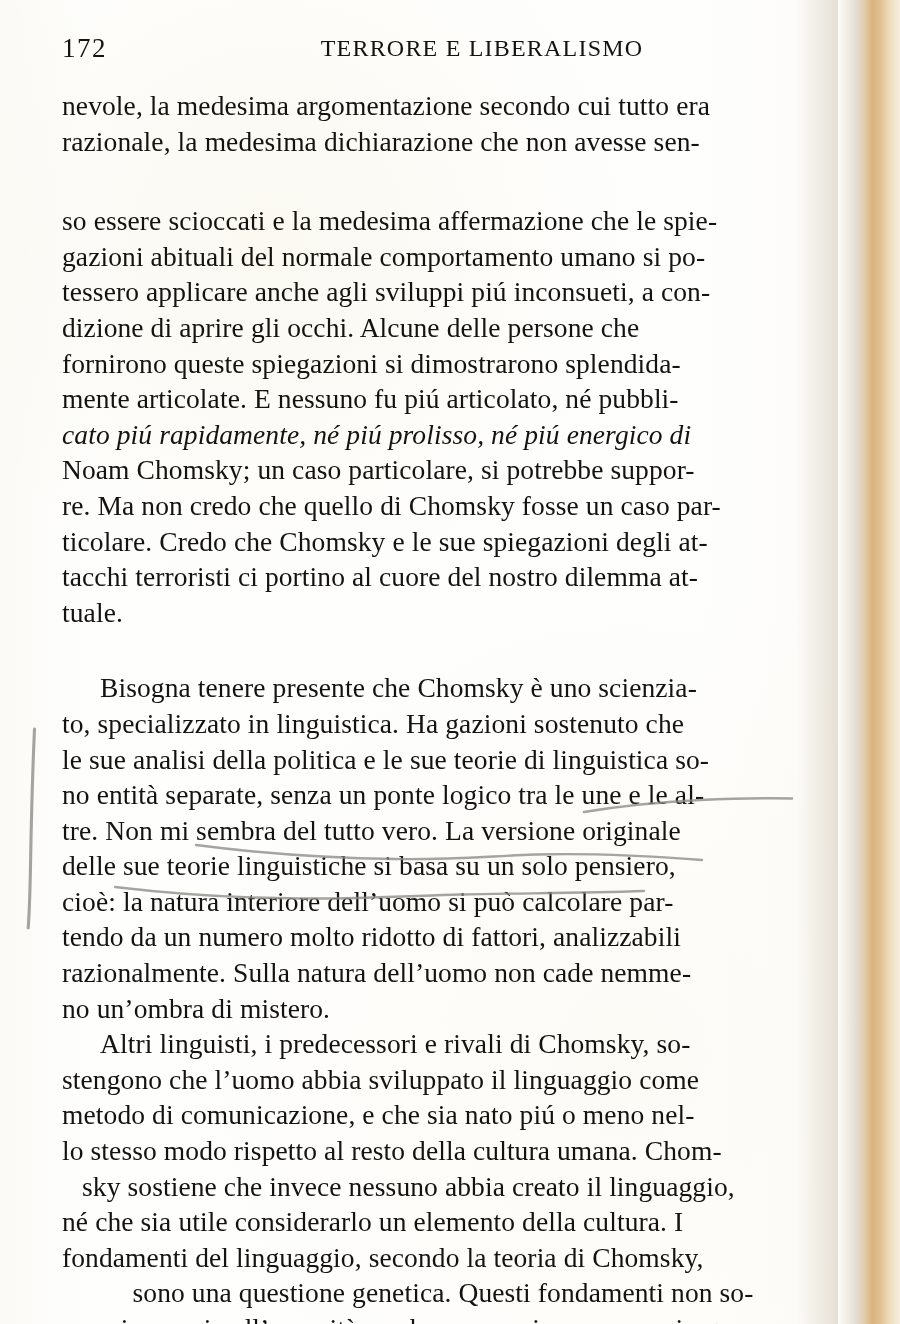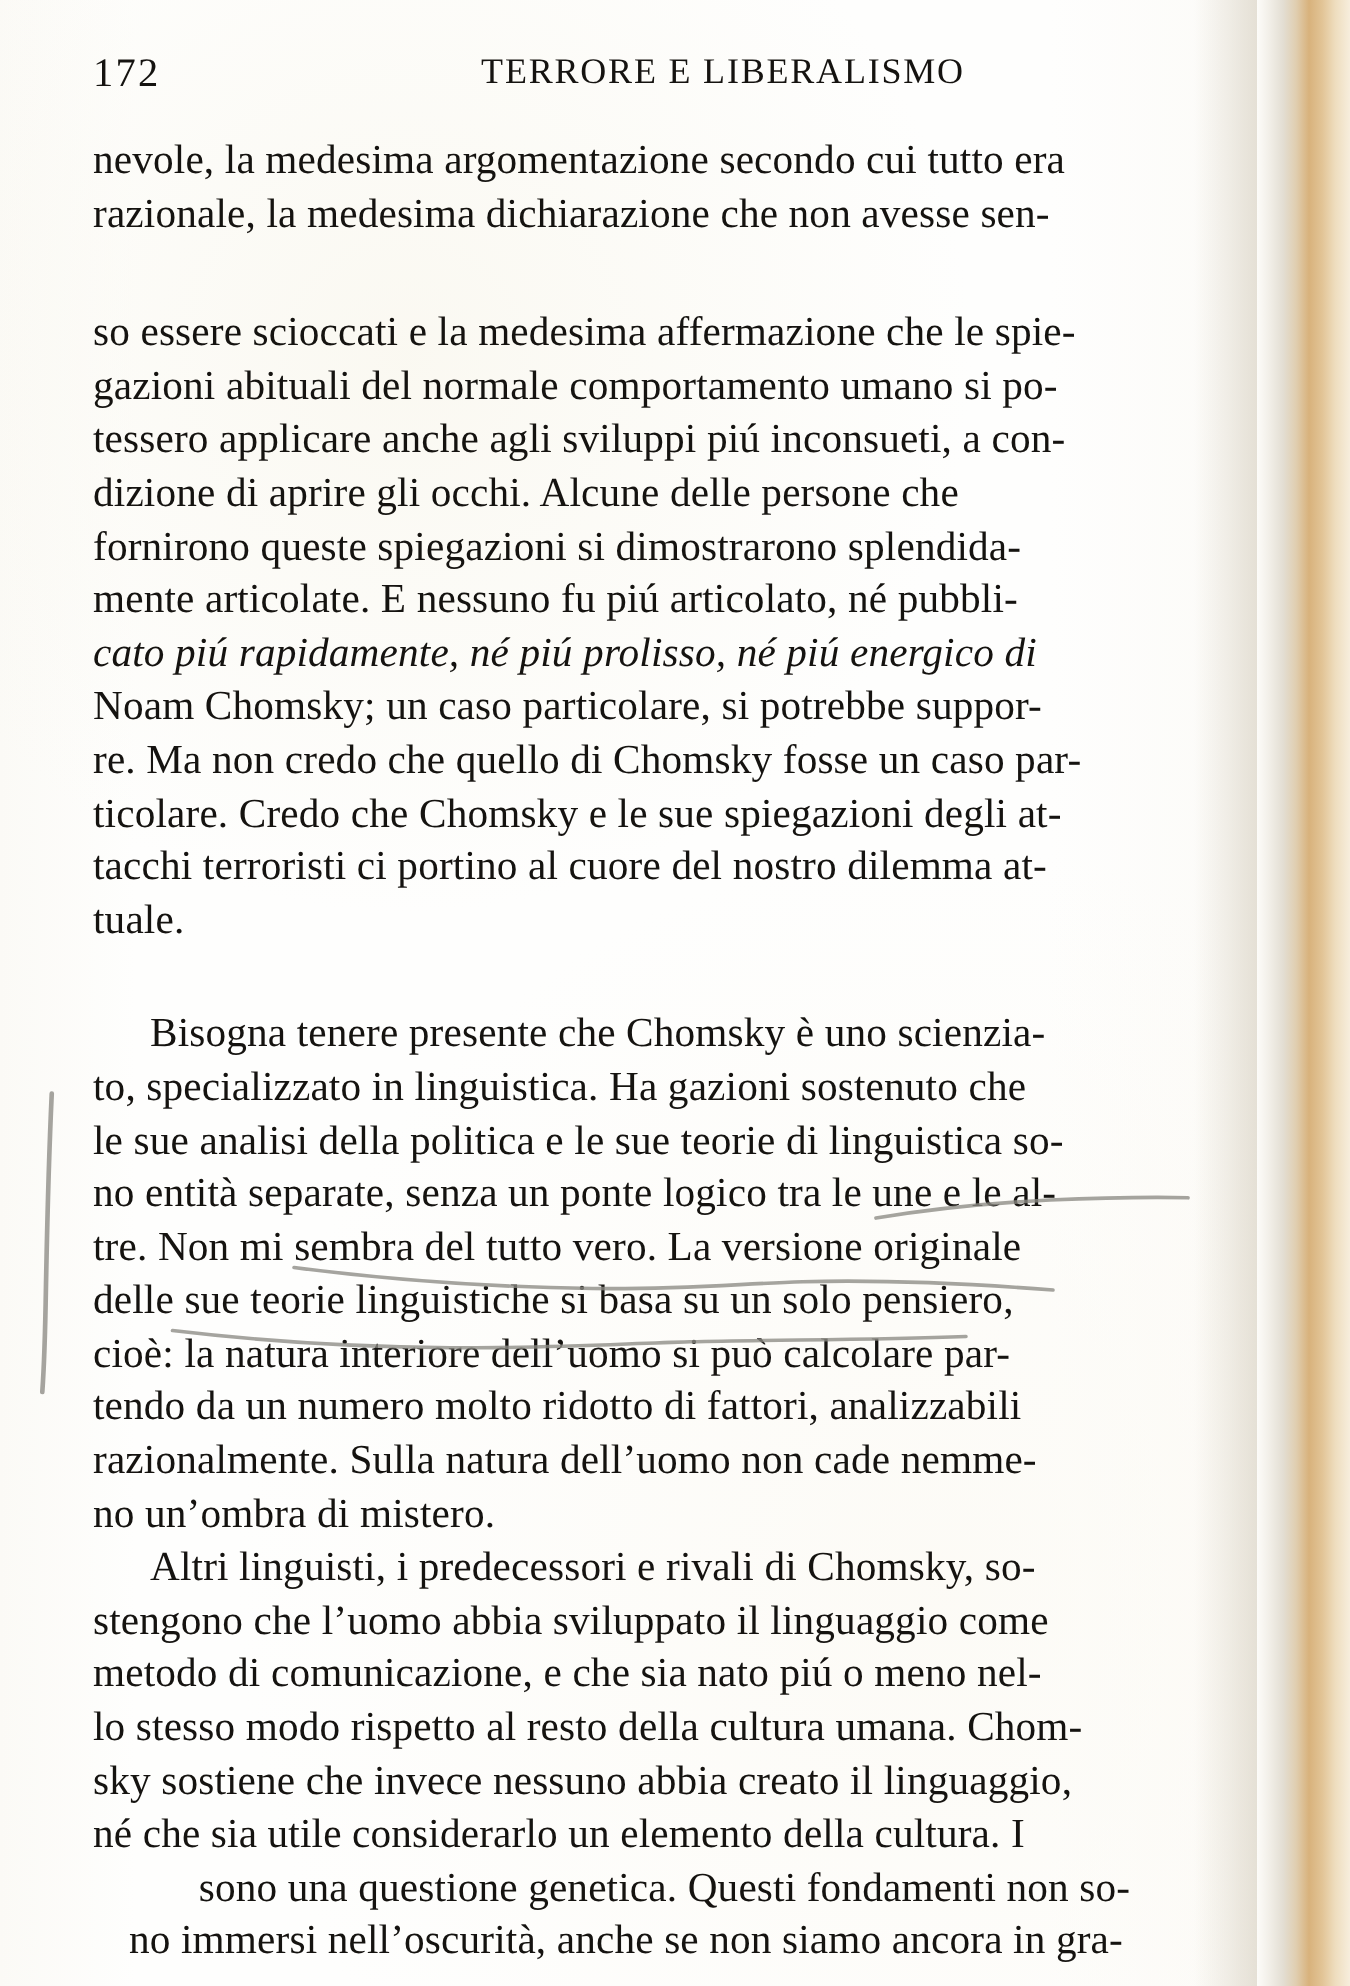--- a/index.html
+++ b/index.html
@@ -153,22 +153,23 @@
     <div class="textline" style="letter-spacing: 0.1px;">tre. Non mi sembra del tutto vero. La versione originale</div>
     <div class="textline" style="letter-spacing: 0.1px;">delle sue teorie linguistiche si basa su un solo pensiero,</div>
     <div class="textline" style="letter-spacing: 0.1px;">cioè: la natura interiore dell’uomo si può calcolare par-</div>
     <div class="textline" style="letter-spacing: 0.1px;">tendo da un numero molto ridotto di fattori, analizzabili</div>
     <div class="textline" style="letter-spacing: 0.1px;">razionalmente. Sulla natura dell’uomo non cade nemme-</div>
     <div class="textline">no un’ombra di mistero.</div>
     <div class="textline indent" style="letter-spacing: 0.1px;">Altri linguisti, i predecessori e rivali di Chomsky, so-</div>
     <div class="textline" style="letter-spacing: 0.1px;">stengono che l’uomo abbia sviluppato il linguaggio come</div>
     <div class="textline" style="letter-spacing: 0.1px;">metodo di comunicazione, e che sia nato piú o meno nel-</div>
     <div class="textline" style="letter-spacing: 0.1px;">lo stesso modo rispetto al resto della cultura umana. Chom-</div>
-    <div class="textline" style="letter-spacing: 0.1px;">sky sostiene che invece nessuno abbia creato il linguaggio,</div>
+    <div class="textline" style="letter-spacing: 0.1px; margin-left: 20px;">sky sostiene che invece nessuno abbia creato il linguaggio,</div>
     <div class="textline" style="letter-spacing: 0.1px;">né che sia utile considerarlo un elemento della cultura. I</div>
+    <div class="textline" style="letter-spacing: 0.1px;">fondamenti del linguaggio, secondo la teoria di Chomsky,</div>
     <div class="textline" style="letter-spacing: 0.1px; text-align: center;">sono una questione genetica. Questi fondamenti non so-</div>
     <div class="textline" style="letter-spacing: 0.1px; margin-left: 24px;">no immersi nell’oscurità, anche se non siamo ancora in gra-</div>
   </div>
 
   <div class="pencil" style="left:18px; top:725px; width:40px; height:210px;">
     <svg width="40" height="210" viewBox="0 0 40 210">
       <path d="M16.5 4 C 14.6 45, 13.4 92, 12.6 135 C 12.1 165, 11.4 186, 10.2 203" stroke-width="3.1" stroke="#8c8a84"></path>
     </svg>
   </div>
 

